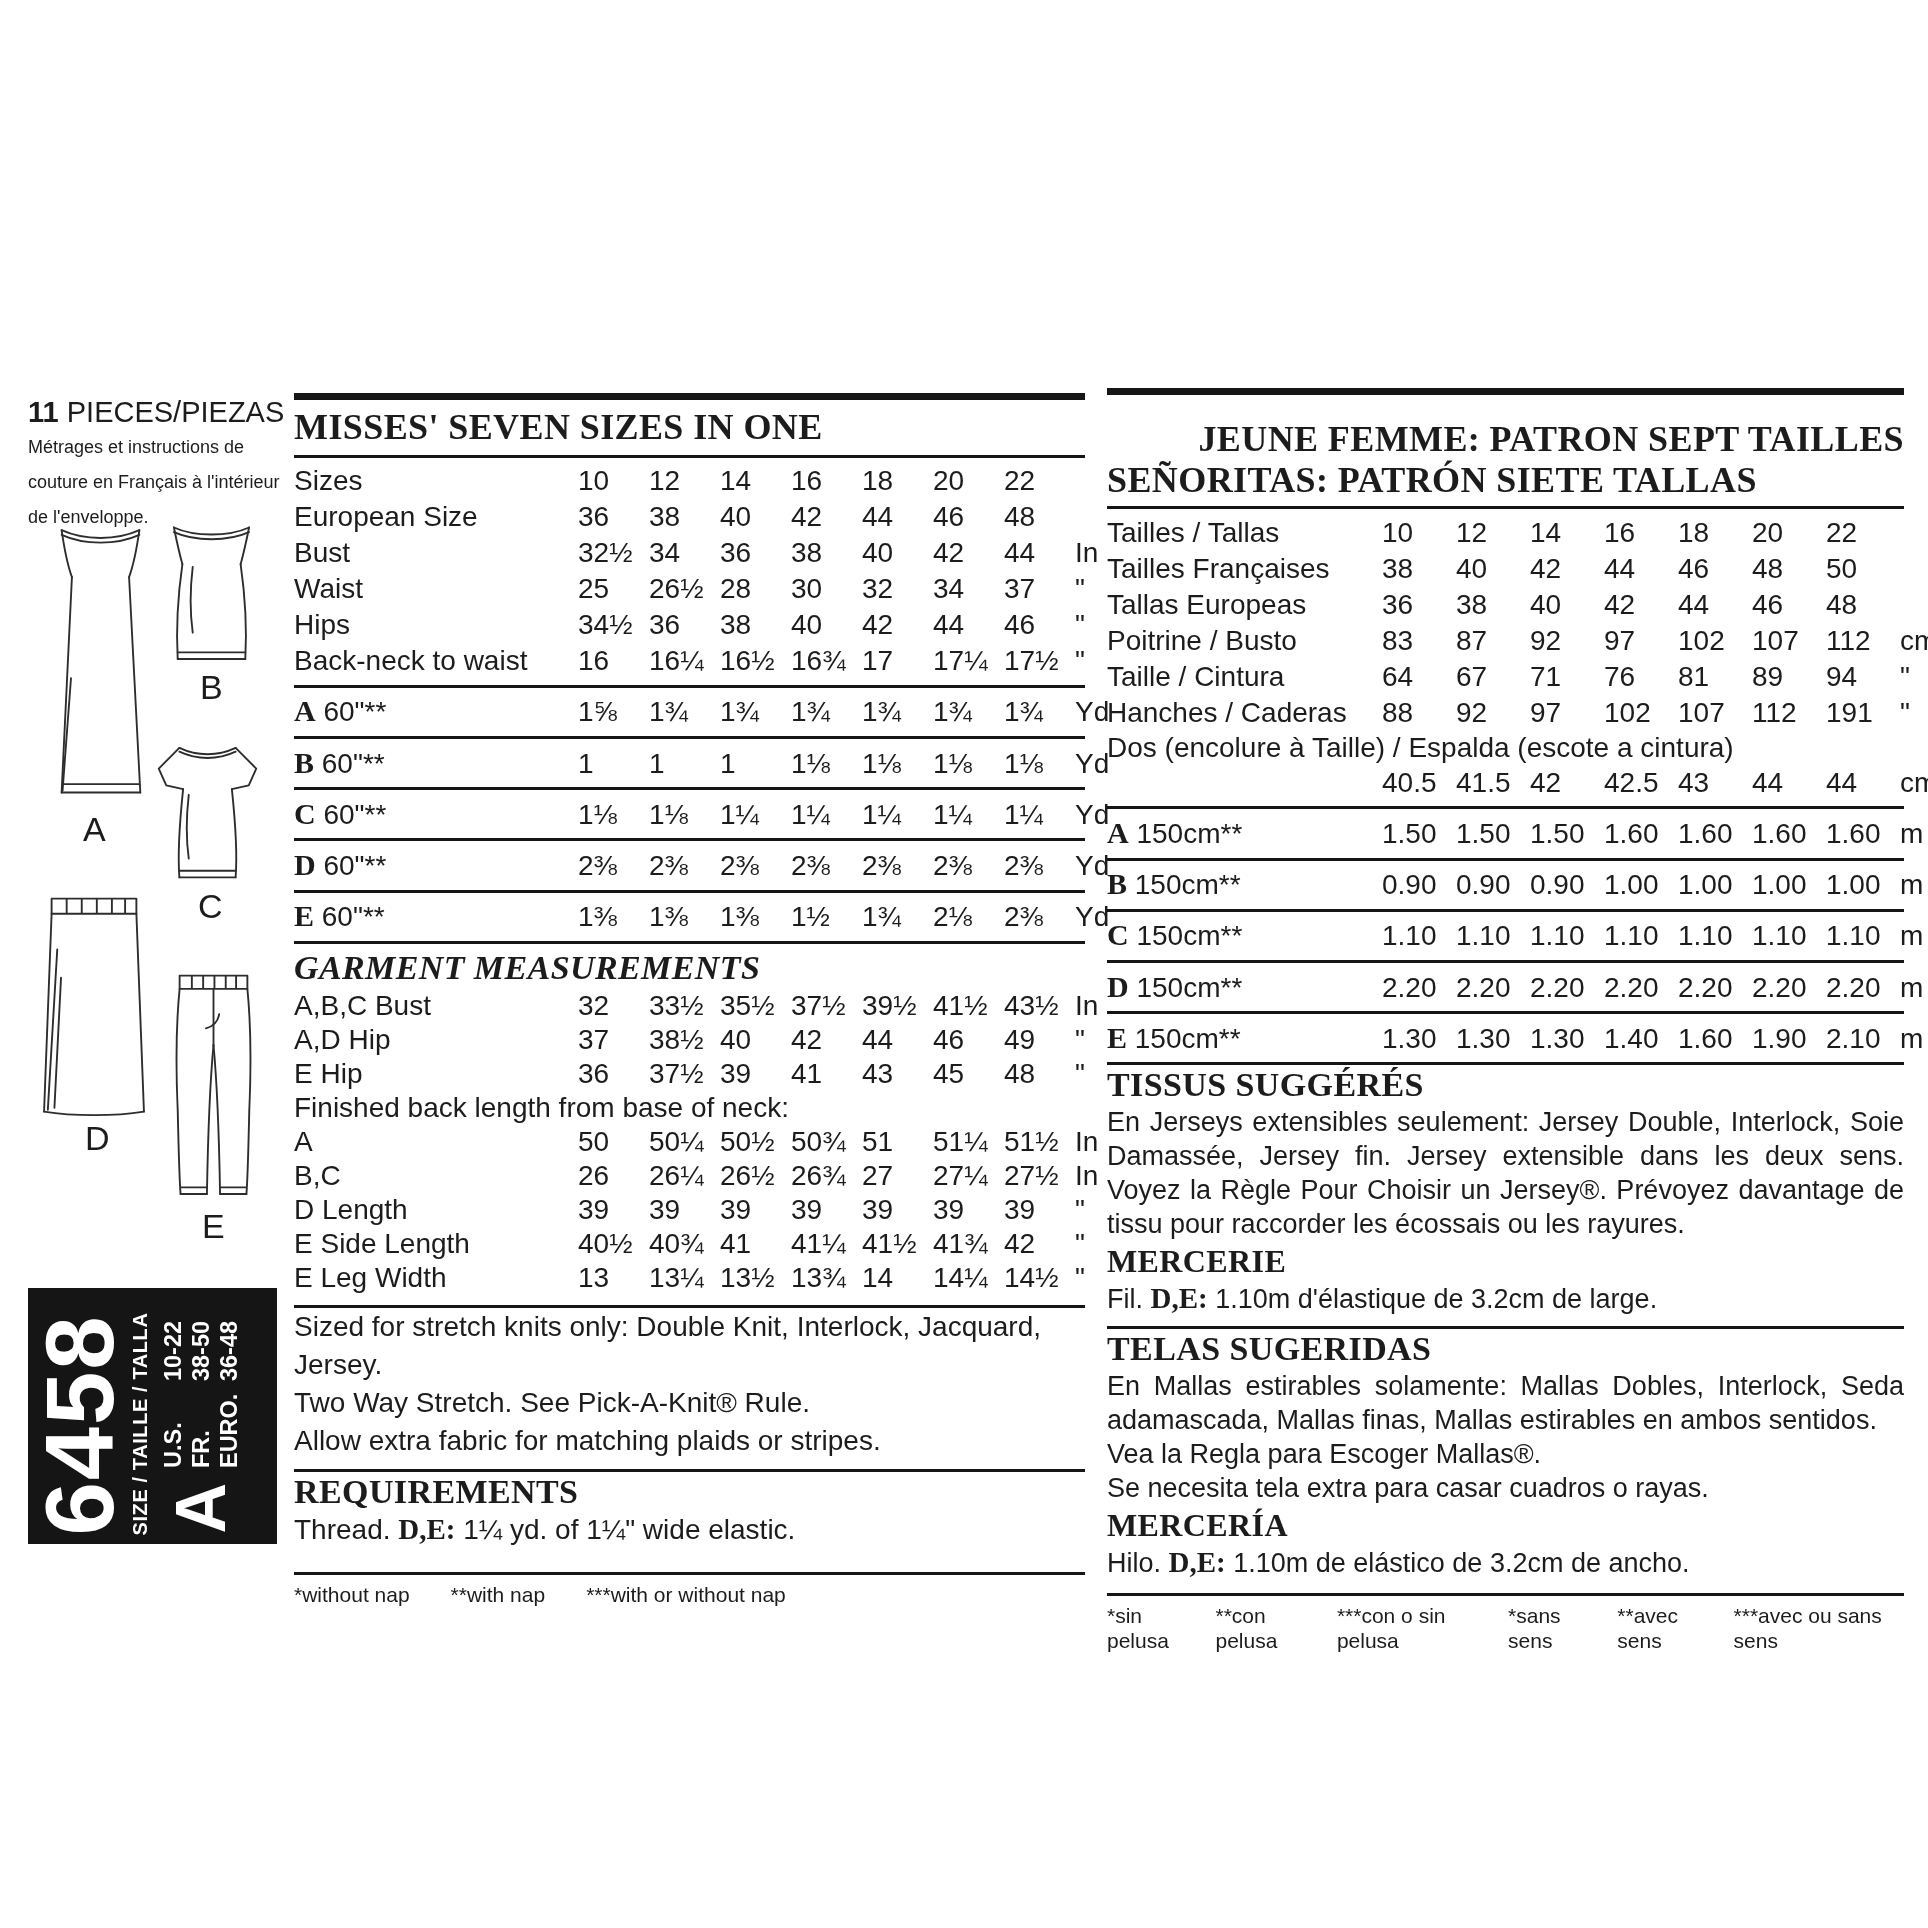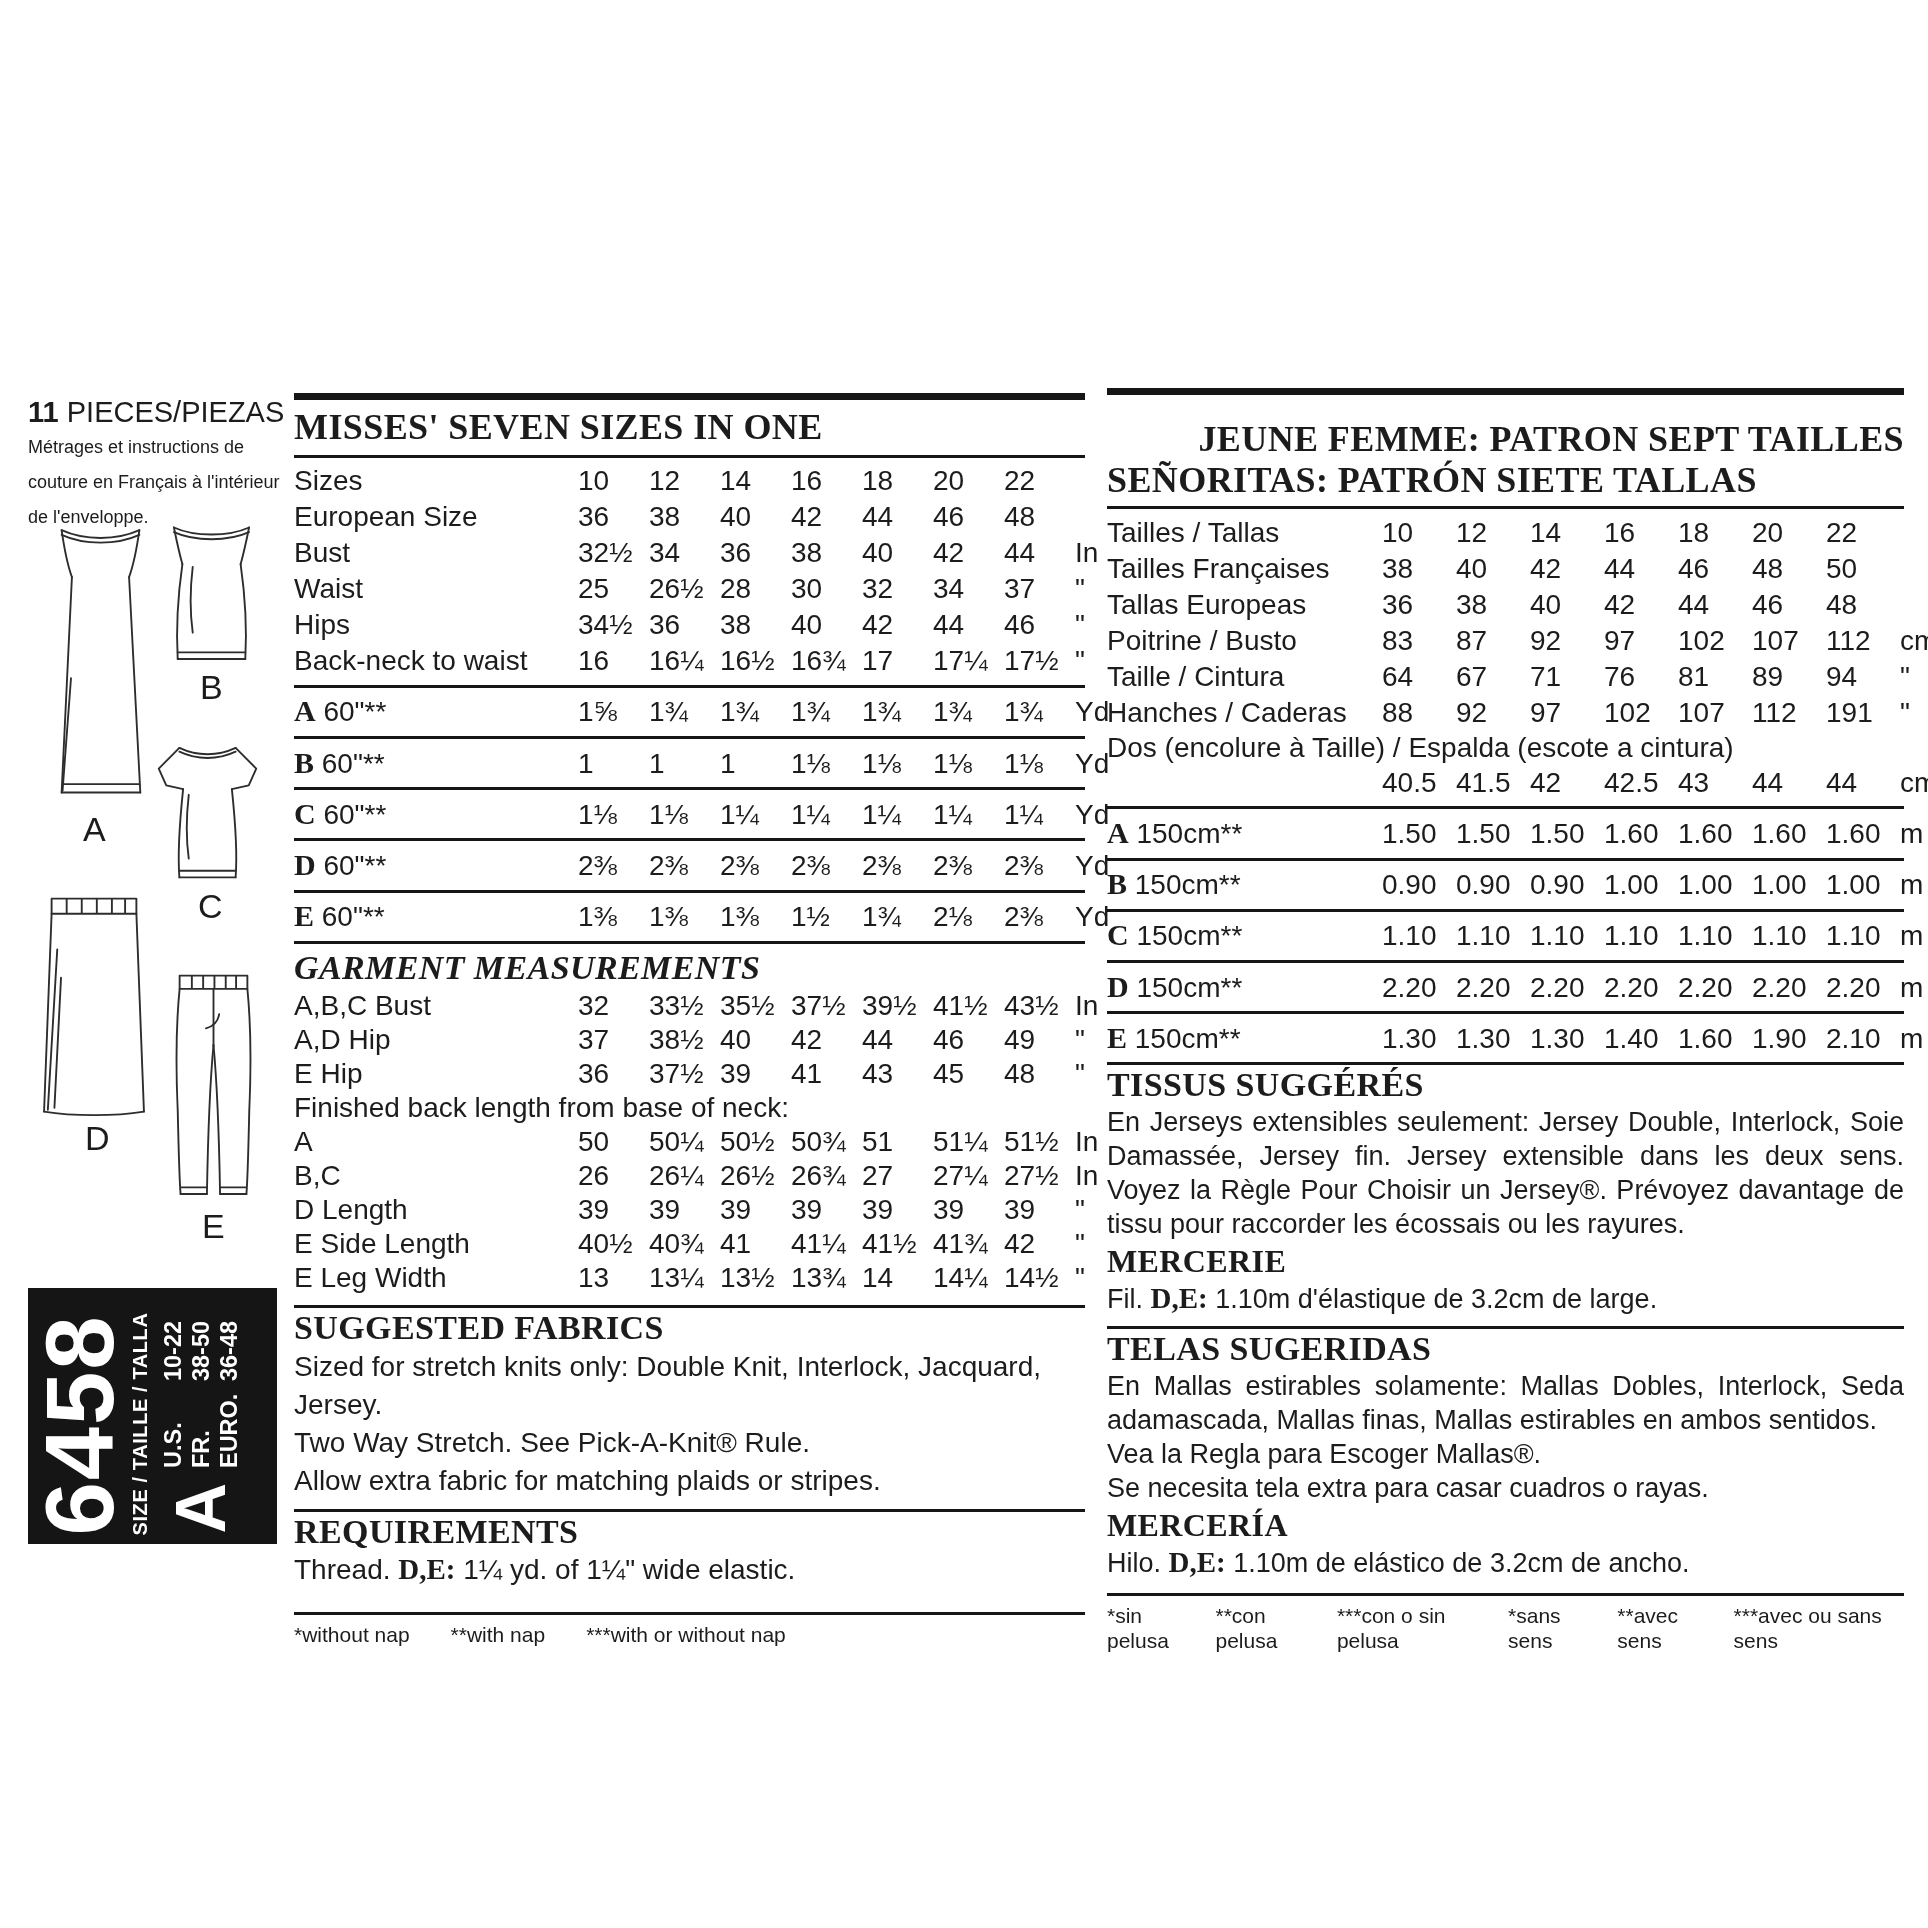--- a/index.html
+++ b/index.html
@@ -383,21 +383,20 @@
           <span class="val">13¼</span>
           <span class="val">13½</span>
           <span class="val">13¾</span>
           <span class="val">14</span>
           <span class="val">14¼</span>
           <span class="val">14½</span>
           <span class="unit">"</span>
         </div>
       </div>
     <div class="sect mt10">
-      <div class="sertitle" style="font-size:34px;line-height:40px;">SUGGESTED FABRICS</div>
       <div id="en-fab">
           <div class="para" style="line-height: 38px;">Sized for stretch knits only: Double Knit, Interlock, Jacquard, Jersey.</div>
           <div class="para" style="line-height: 38px;">Two Way Stretch. See Pick-A-Knit® Rule.</div>
           <div class="para" style="line-height: 38px;">Allow extra fabric for matching plaids or stripes.</div>
         </div>
     </div>
     <div class="sect mt10">
       <div class="sertitle" style="font-size:34px;line-height:40px;">REQUIREMENTS</div>
       <p class="para"><span>Thread. </span><b>D,E:</b><span> 1¼ yd. of 1¼" wide elastic.</span></p>
     </div>

